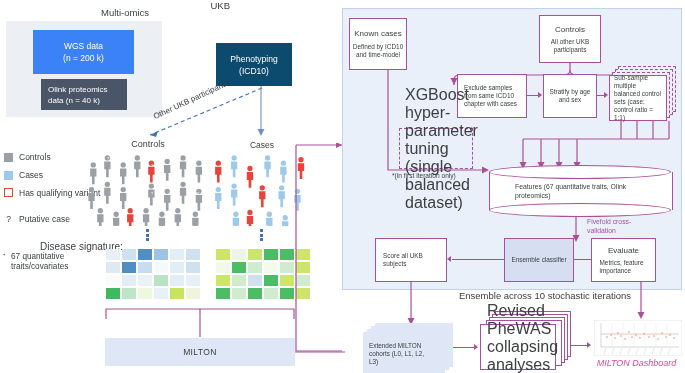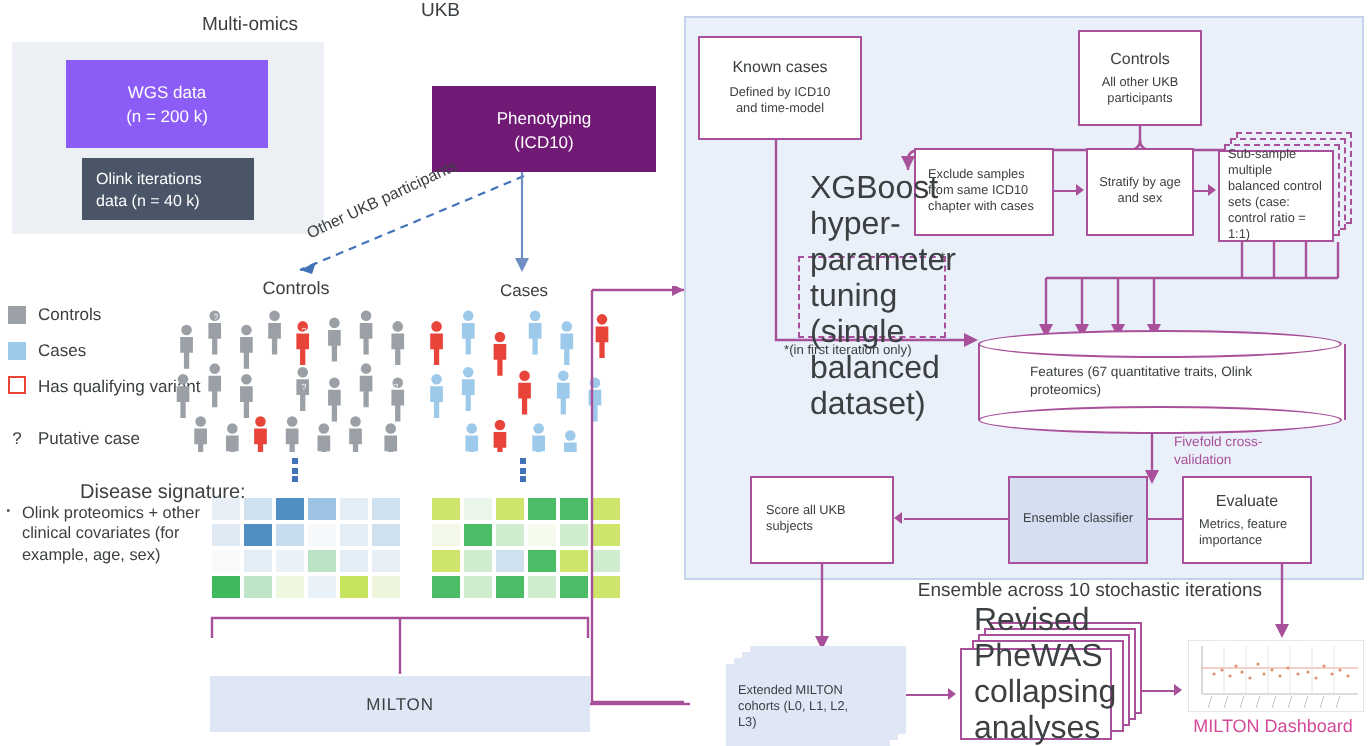--- a/index.html
+++ b/index.html
@@ -6,26 +6,26 @@
   body{width:685px;height:373px;position:relative;overflow:hidden;
        font-family:"Liberation Sans","DejaVu Sans",sans-serif;color:#3c4043;}
   .abs{position:absolute;}
   .ctr{display:flex;align-items:center;justify-content:center;text-align:center;}
   .col{display:flex;flex-direction:column;align-items:center;justify-content:center;text-align:center;}
 
   
   #multiomics-title{left:55px;top:7px;width:140px;font-size:9.5px;text-align:center;color:#3c4043;}
   #ukb-title{left:150px;top:0px;width:80px;font-size:9.5px;text-align:right;color:#3c4043;}
   #multiomics-panel{left:6px;top:21px;width:156px;height:96px;background:#eceff3;}
-  #wgs-box{left:33px;top:30px;width:101px;height:44px;background:#8b5cf6;color:#ffffff;
+  #wgs-box{left:33px;top:30px;width:101px;height:44px;background:#3b82f6;color:#ffffff;
            font-size:8.5px;line-height:12px;}
   #olink-box{left:41px;top:79px;width:86px;height:31px;background:#4a5568;color:#ffffff;
              font-size:8px;line-height:11px;text-align:left;padding-left:7px;
              display:flex;align-items:center;justify-content:flex-start;box-sizing:border-box;}
-  #phenotyping-box{left:216px;top:43px;width:112px;height:43px;background:#701a75;color:#ffffff;
+  #phenotyping-box{left:216px;top:43px;width:76px;height:43px;background:#0c4a6e;color:#ffffff;
                    font-size:8.5px;line-height:12px;}
   #other-ukb-label{left:152px;top:113px;width:120px;font-size:8px;color:#3c4043;
                    transform:rotate(-25deg);transform-origin:left top;white-space:nowrap;}
 
   
   .lg{left:4px;font-size:8.5px;color:#3c4043;display:flex;align-items:center;gap:6px;}
   .lg-sw{width:9px;height:9px;display:inline-block;flex:0 0 auto;}
   #lg-controls{top:152px;}
   #lg-cases{top:170px;}
   #lg-variant{top:188px;align-items:flex-start;}
@@ -67,41 +67,41 @@
 
   .ln{position:absolute;background:#a9509a;}
   .lnh{height:1px;}
   .arrow{position:absolute;width:0;height:0;}
   .ar-r{border-top:3px solid transparent;border-bottom:3px solid transparent;border-left:4.5px solid #a9509a;}
   .ar-l{border-top:3px solid transparent;border-bottom:3px solid transparent;border-right:4.5px solid #a9509a;}
 
   #fivefold-label{font-size:6.8px;line-height:8.6px;color:#a9509a;}
   #footnote-star{font-size:6.6px;color:#3c4043;}
   #ensemble-iter-label{left:430px;top:290px;width:230px;text-align:center;font-size:9.5px;color:#3c4043;}
-  #milton-dashboard-label{left:588px;top:358px;width:97px;text-align:center;font-size:9px;color:#d44a9a;}
+  #milton-dashboard-label{left:588px;top:358px;width:97px;text-align:center;font-size:9px;color:#d44a9a;font-style:italic;}
 
   .stack{position:absolute;border:1px solid #a9509a;background:#fff;box-sizing:border-box;}
   .bstack{position:absolute;background:#dfe6f5;box-sizing:border-box;}
 </style>
 </head>
 <body>
 
 <div class="abs" id="multiomics-title">Multi-omics</div>
 <div class="abs" id="ukb-title">UKB</div>
 
 <div class="abs" id="multiomics-panel"></div>
 
 <div class="abs ctr col" id="wgs-box">
   <span>WGS data</span>
   <span>(n = 200 k)</span>
 </div>
 
 <div class="abs" id="olink-box">
   <div>
-    <div>Olink iterations</div>
+    <div>Olink proteomics</div>
     <div>data (n = 40 k)</div>
   </div>
 </div>
 
 <div class="abs ctr col" id="phenotyping-box">
   <span>Phenotyping</span>
   <span>(ICD10)</span>
 </div>
 
 <svg class="abs" style="left:140px;top:86px;width:130px;height:60px;">
@@ -128,21 +128,21 @@
   <span style="max-width:86px;line-height:11px;text-align:center;">Has qualifying variant</span>
 </div>
 <div class="abs lg" id="lg-putative">
   <span class="lg-q">?</span>
   <span>Putative case</span>
 </div>
 
 <div class="abs" id="disease-sig-title">Disease signature:</div>
 <div class="abs" id="disease-sig-list">
   <ul>
-    <li>Olink proteomics + other clinical covariates (for example, age, sex)</li>
+    <li>67 quantitative traits/covariates</li>
   </ul>
 </div>
 
 <div class="abs" id="controls-label">Controls</div>
 <div class="abs" id="cases-label">Cases</div>
 
 <svg class="abs" style="left:88px;top:150px;width:125px;height:76px;">
   <defs>
     <g id="pg">
       <circle cx="4" cy="3" r="3"></circle>
@@ -292,21 +292,21 @@
   <path d="M2 2 V208 H48" stroke="#a9509a" stroke-width="1.2" fill="none"></path>
   <polygon points="48,2 42,-1 42,5" fill="#a9509a"></polygon>
 </svg>
 
 <svg class="abs" style="left:293px;top:348px;width:55px;height:14px;">
   <line x1="2" y1="4" x2="52" y2="4" stroke="#a9509a" stroke-width="1.2"></line>
 </svg>
 
 <div class="abs" id="right-panel"></div>
 
-<div class="pbox col" style="left:349px;top:18px;width:82px;height:52px;">
+<div class="pbox col" style="left:349px;top:18px;width:58px;height:52px;">
   <div class="t1" style="margin-bottom:4px;">Known cases</div>
   <div class="t2" style="width:62px;">Defined by ICD10 and time-model</div>
 </div>
 
 <div class="pbox col" style="left:539px;top:15px;width:62px;height:48px;">
   <div class="t1" style="margin-bottom:3px;">Controls</div>
   <div class="t2" style="width:50px;">All other UKB participants</div>
 </div>
 
 <svg class="abs" style="left:448px;top:63px;width:200px;height:22px;">

